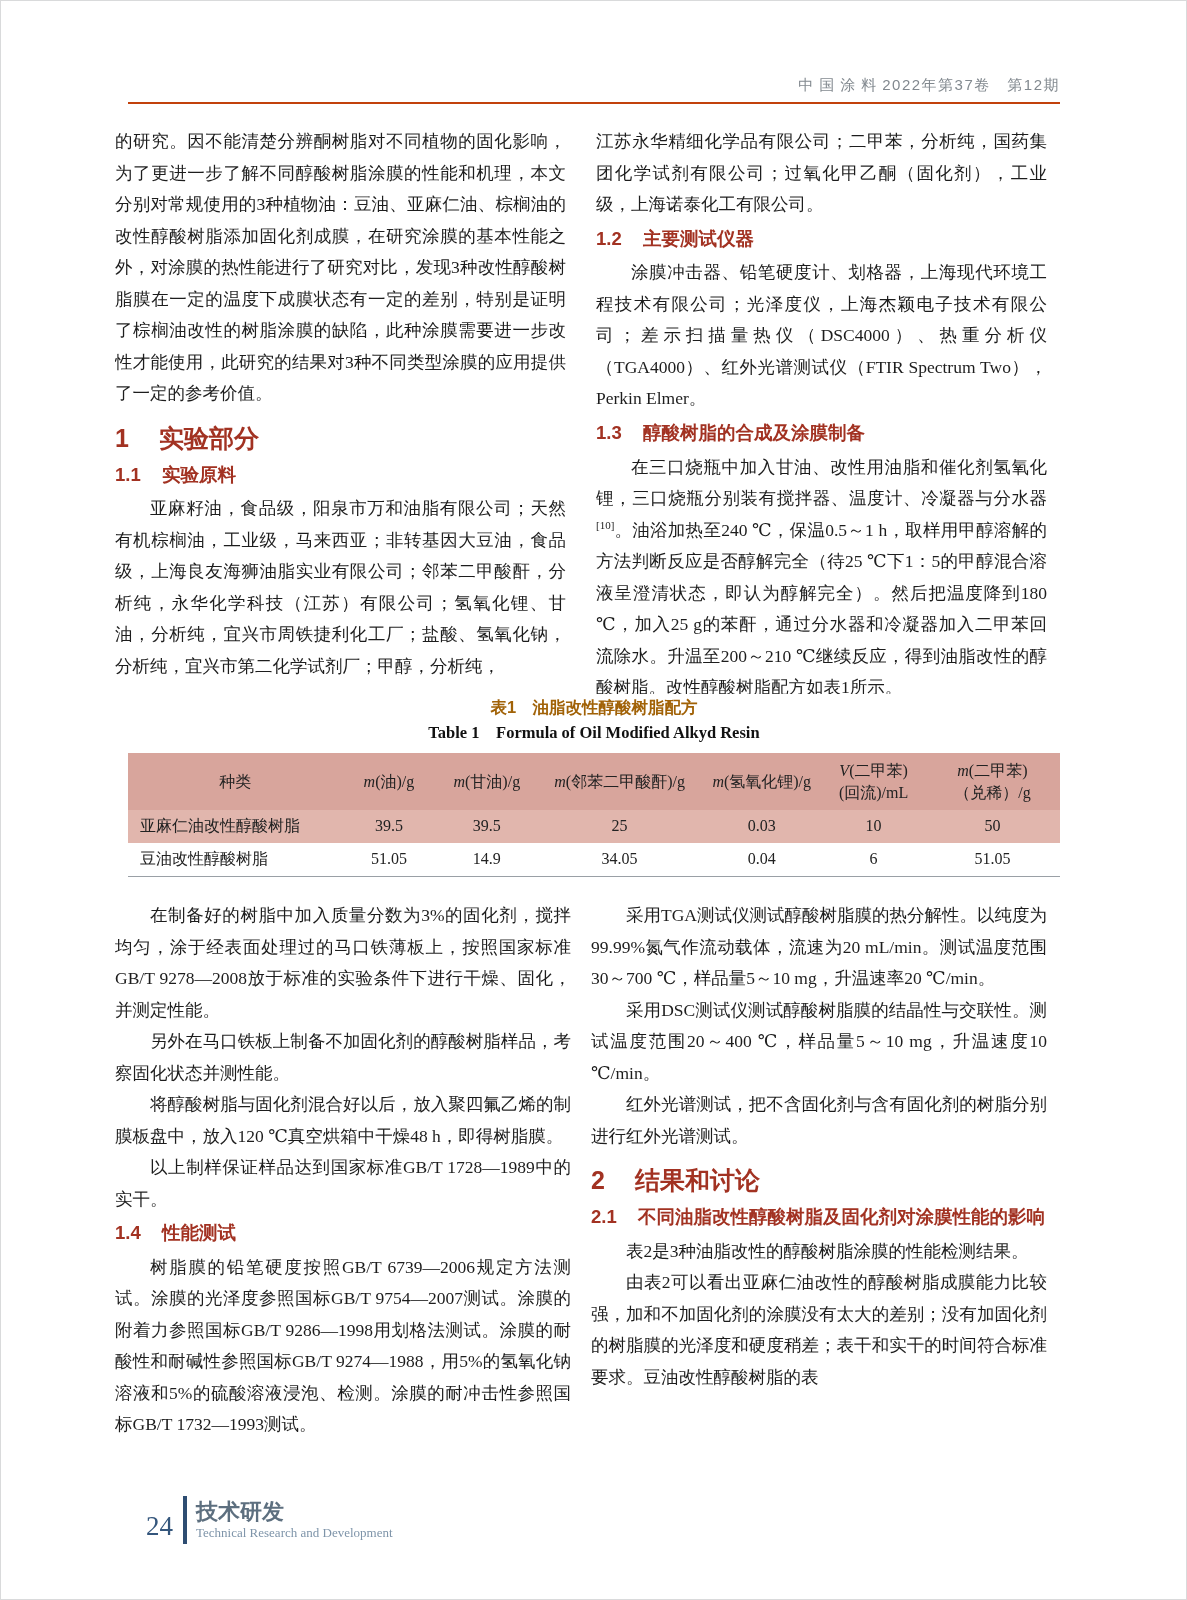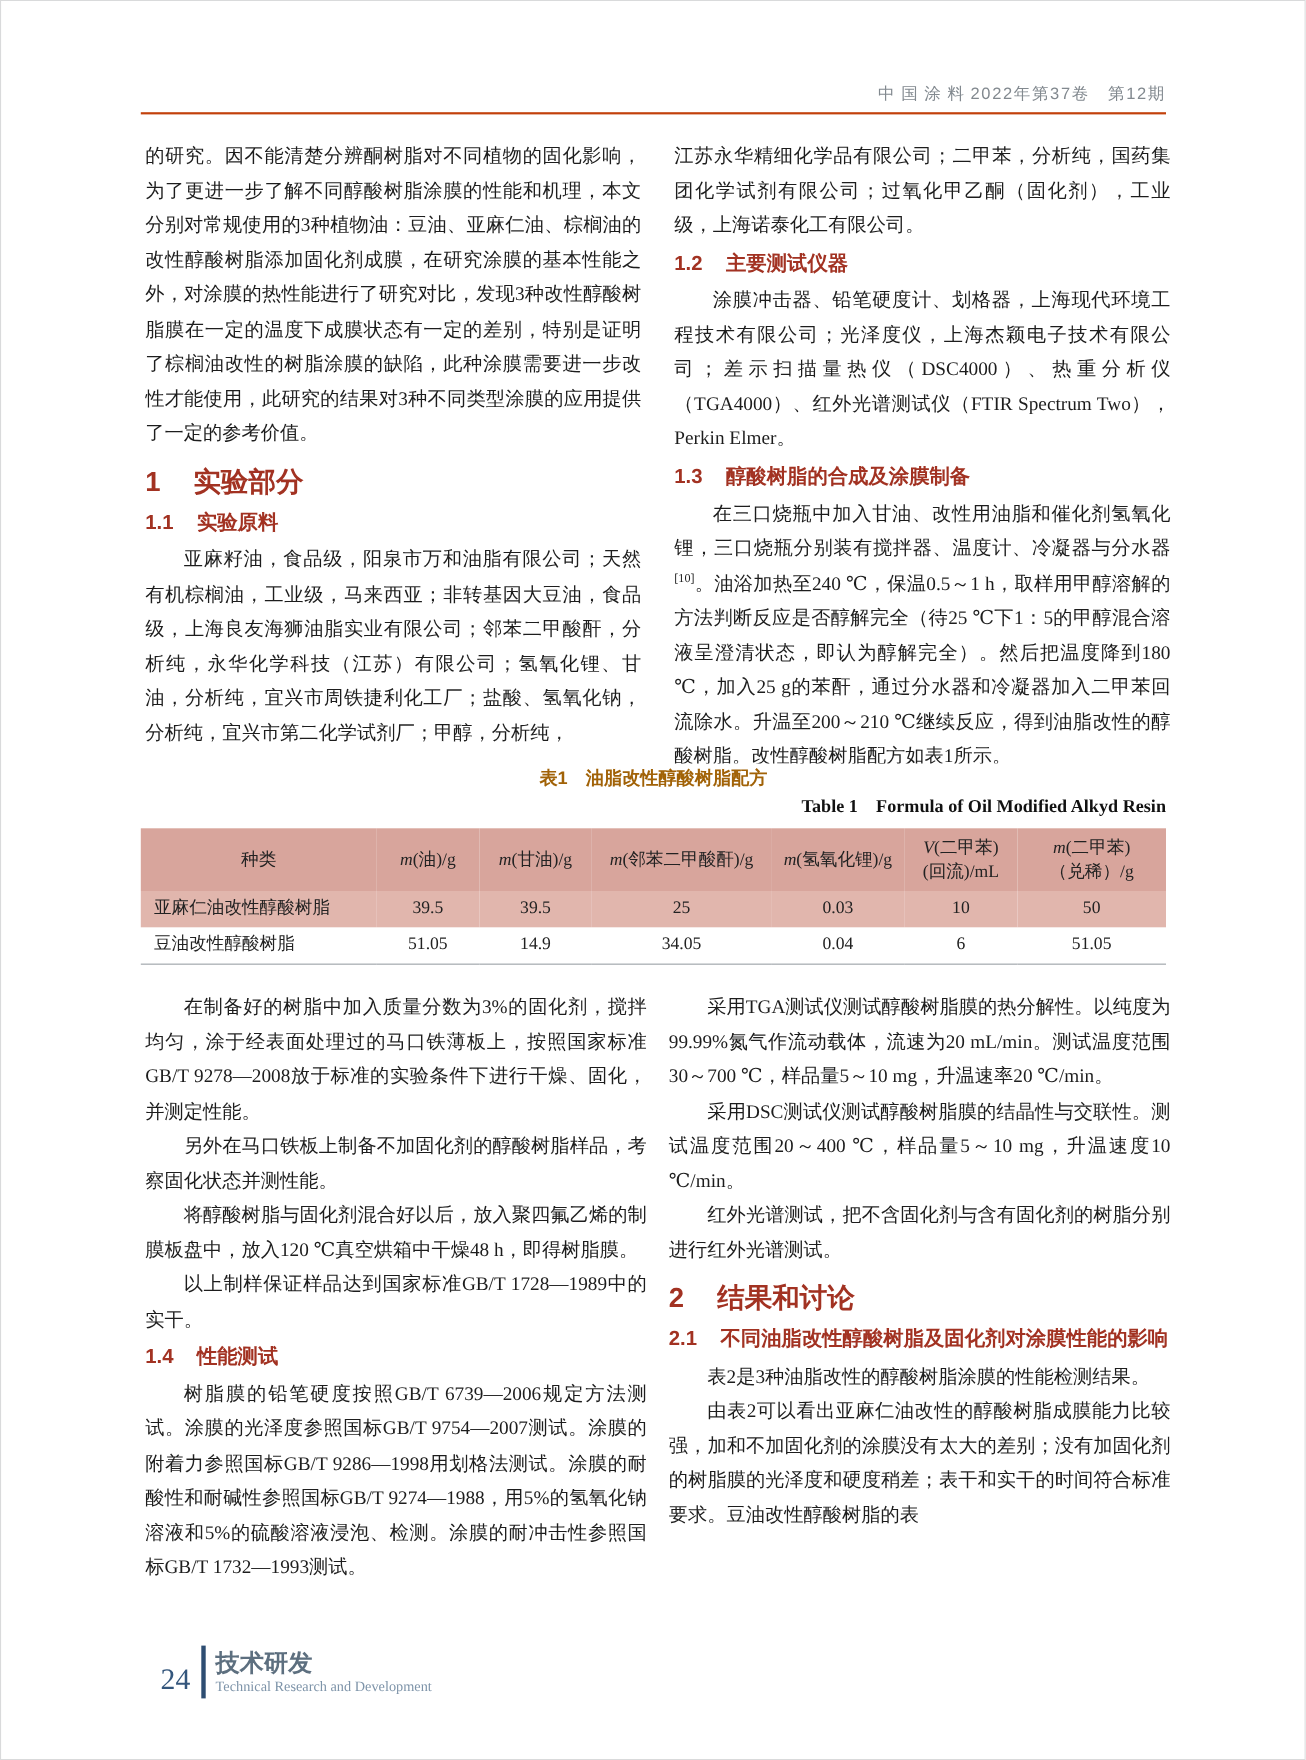--- a/index.html
+++ b/index.html
@@ -14,21 +14,21 @@
   .page-header {
     position:absolute; left:128px; top:76px; width:932px;
     display:flex; justify-content:flex-end; align-items:flex-end;
     padding-bottom:7px; border-bottom:2px solid #c2410c;
     color:#82898f; font-size:15px;
     font-family:"Liberation Sans","DejaVu Sans",sans-serif;
   }
   .journal-name { letter-spacing:6px; }
   .issue-info { letter-spacing:1.5px; }
   
-  .cols { position:absolute; left:132px; width:932px; display:grid;
+  .cols { position:absolute; left:115px; width:932px; display:grid;
           grid-template-columns:1fr 1fr; column-gap:30px; }
   .cols-top { top:126px; height:568px; overflow:hidden; }
   .cols-bottom { top:900px; height:590px; overflow:hidden;gap:20px; }
   .col { min-width:0; }
   .para { font-size:17.5px; line-height:31.5px; text-align:justify; margin:0; }
   .indent { text-indent:2em; }
   .para sup { font-size:11px; line-height:0; }
   
   .sec-h1 {
     display:flex; align-items:baseline; margin:13px 0 9px;
@@ -43,21 +43,21 @@
   }
   .sec-h2 .num { flex:0 0 47px; }
   .sec-h2 .ttl { flex:1 1 auto; }
   
   .table-section { position:absolute; left:128px; top:697px; width:932px; }
   .cap-zh {
     text-align:center; font-weight:700; font-size:16.5px; margin:0 0 3px;
     font-family:"Liberation Sans","DejaVu Sans",sans-serif; color:#a16207;
   }
   .cap-en {
-    text-align:right; font-weight:700; font-size:16.5px; margin:0;
+    text-align:center; font-weight:700; font-size:16.5px; margin:0;
     font-family:"Liberation Serif","DejaVu Serif",serif; color:#111;
   }
   table.formula {
     width:100%; border-collapse:collapse; margin-top:9px;
     font-size:16px; color:#222;
   }
   table.formula th {
     background:#d8a59c; font-weight:400; text-align:center;
     vertical-align:middle; padding:7px 4px; line-height:1.35;
   }

